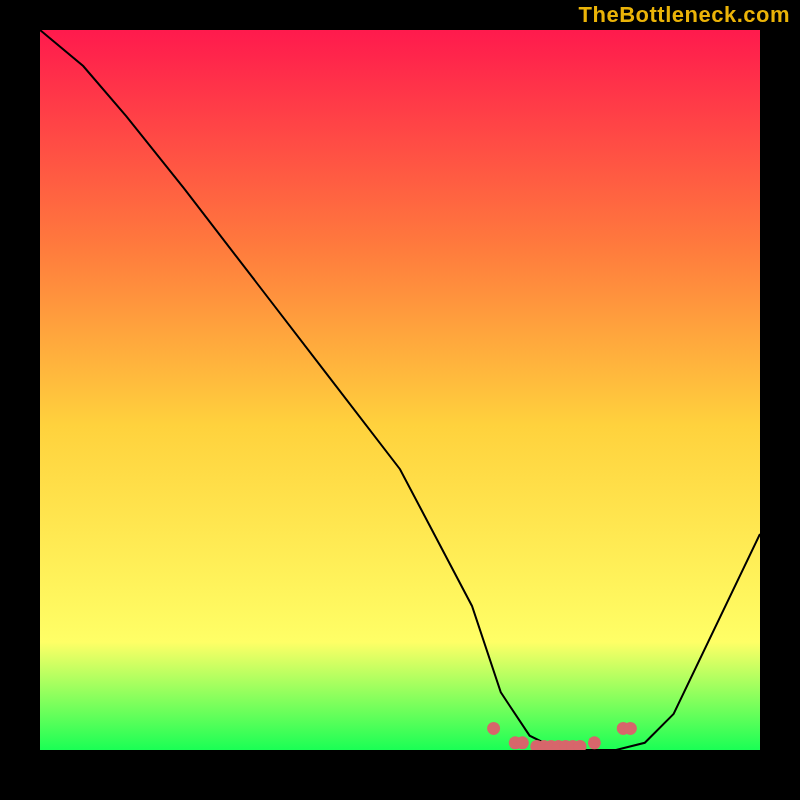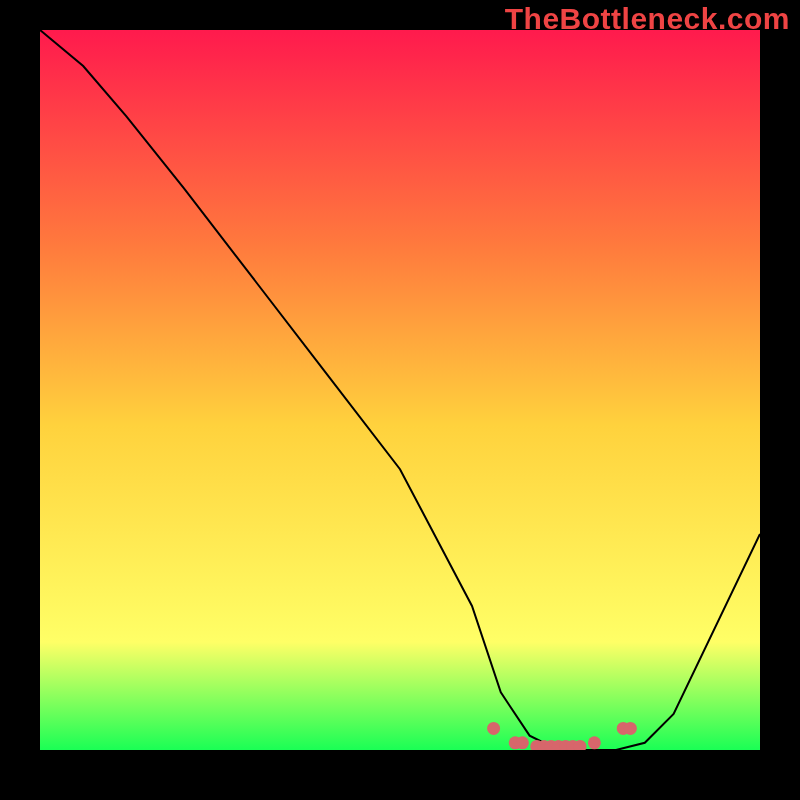--- a/index.html
+++ b/index.html
@@ -14,23 +14,23 @@
   .frame {
     position: relative;
     width: 800px;
     height: 800px;
     background: #000;
   }
   .watermark {
     position: absolute;
     top: 2px;
     right: 10px;
-    color: #ef4444;
+    color: #eab308;
     font-weight: 700;
-    font-size: 30px;
+    font-size: 22px;
     letter-spacing: 0.5px;
     user-select: none;
   }
   .plot-area {
     position: absolute;
     left: 40px;
     top: 30px;
     width: 720px;
     height: 720px;
   }

